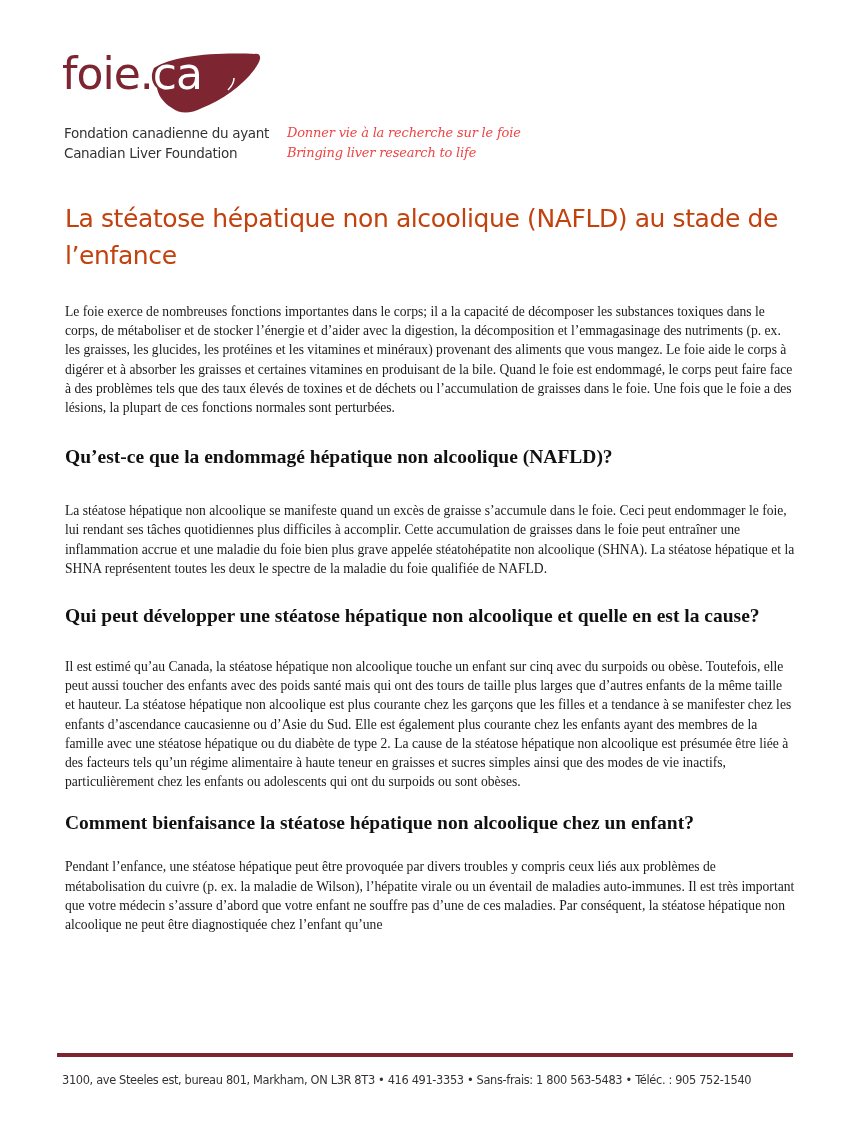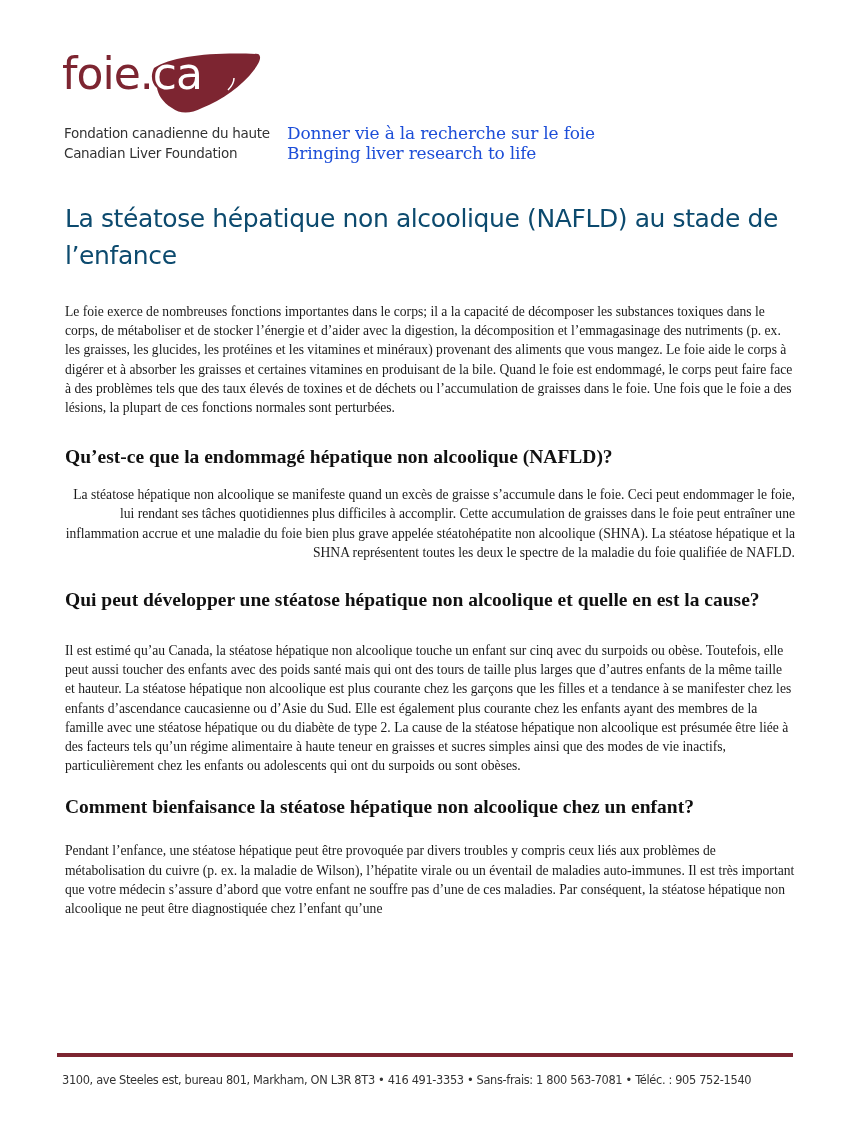--- a/index.html
+++ b/index.html
@@ -5,32 +5,32 @@
   html, body { margin: 0; padding: 0; background: #ffffff; }
   body { width: 854px; height: 1135px; position: relative; overflow: hidden; color: #111; }
   .page { position: absolute; left: 0; top: 0; width: 715px; height: 1135px; }
 
   
   .logo { position: absolute; left: 62px; top: 48px; width: 200px; height: 70px; }
   .logo svg { display: block; }
   .logo-word { position: absolute; left: 0; top: 0; font-family: "DejaVu Sans", sans-serif; font-size: 44px; color: #7d2531; letter-spacing: -1px; line-height: 52px; }
   .logo-word .ca { color: #ffffff; }
   .org-names { position: absolute; left: 64px; top: 123px; font-family: "DejaVu Sans", sans-serif; font-size: 13.5px; color: #333; line-height: 20px; letter-spacing: -0.3px; }
-  .taglines { position: absolute; left: 287px; top: 123px; font-family: "DejaVu Serif", serif; font-size: 17px; color: #1d4ed8; line-height: 20px; letter-spacing: -0.2px; }
+  .taglines { position: absolute; left: 287px; top: 123px; font-family: "DejaVu Serif", serif; font-style: italic; font-size: 13px; color: #ef4444; line-height: 20px; letter-spacing: -0.2px; }
 
   
   .content { position: absolute; left: 65px; top: 200px; width: 730px; }
-  h1 { font-family: "DejaVu Sans", sans-serif; font-weight: normal; font-size: 25px; line-height: 37px; margin: 0; color: #0c4a6e; letter-spacing: -0.4px; }
+  h1 { font-family: "DejaVu Sans", sans-serif; font-weight: normal; font-size: 25px; line-height: 37px; margin: 0; color: #c2410c; letter-spacing: -0.4px; }
   h2 { font-family: "Liberation Serif", serif; font-weight: bold; font-size: 19.5px; line-height: 29px; margin: 0; color: #111; }
   p { font-family: "Liberation Serif", serif; font-size: 13.6px; line-height: 19.2px; margin: 0; color: #1a1a1a; }
 
   .s1-h { margin-top: 22px; }
   .s1-p { margin-top: 28px; }
   .s2-h { margin-top: 25px; }
-  .s2-p { margin-top: 14px; text-align: right; }
+  .s2-p { margin-top: 30px; }
   .s3-h { margin-top: 23px; }
   .s3-p { margin-top: 27px; }
   .s4-h { margin-top: 17px; }
   .s4-p { margin-top: 20px; }
 
   
   .footer-rule { position: absolute; left: 57px; top: 1053px; width: 736px; height: 4px; background: #7d2531; }
   .footer-address { position: absolute; left: 62px; top: 1073px; font-family: "DejaVu Sans", sans-serif; font-size: 11.4px; color: #333; letter-spacing: -0.35px; white-space: nowrap; }
   .footer-charity { position: absolute; left: 62px; top: 1089px; font-family: "DejaVu Sans", sans-serif; font-style: italic; font-size: 11.4px; color: #333; letter-spacing: -0.35px; white-space: nowrap; }
 </style>
@@ -43,21 +43,21 @@
     <svg width="200" height="70" viewBox="0 0 200 70" style="position:absolute;left:0;top:0;">
       <path d="M92 20 C110 8, 150 4, 196 6 C200 8, 198 14, 192 22 C180 38, 160 52, 140 60 C128 66, 118 66, 110 60 C100 54, 96 46, 95 40 C90 36, 88 28, 92 20 Z" fill="#7d2531"></path>
       <path d="M166 42 C170 38, 172 34, 172 30" stroke="#ffffff" stroke-width="1.5" fill="none"></path>
     </svg>
     <div class="logo-word">
       <span>foie.</span><span class="ca">ca</span>
     </div>
   </div>
 
   <div class="org-names">
-    <div>Fondation canadienne du haute</div>
+    <div>Fondation canadienne du ayant</div>
     <div>Canadian Liver Foundation</div>
   </div>
 
   <div class="taglines">
     <div>Donner vie à la recherche sur le foie</div>
     <div>Bringing liver research to life</div>
   </div>
 
   <div class="content">
     <h1>La stéatose hépatique non alcoolique (NAFLD) au stade de l’enfance</h1>
@@ -68,15 +68,15 @@
     <p class="s2-p">La stéatose hépatique non alcoolique se manifeste quand un excès de graisse s’accumule dans le foie. Ceci peut endommager le foie, lui rendant ses tâches quotidiennes plus difficiles à accomplir. Cette accumulation de graisses dans le foie peut entraîner une inflammation accrue et une maladie du foie bien plus grave appelée stéatohépatite non alcoolique (SHNA). La stéatose hépatique et la SHNA représentent toutes les deux le spectre de la maladie du foie qualifiée de NAFLD.</p>
 
     <h2 class="s3-h">Qui peut développer une stéatose hépatique non alcoolique et quelle en est la cause?</h2>
     <p class="s3-p">Il est estimé qu’au Canada, la stéatose hépatique non alcoolique touche un enfant sur cinq avec du surpoids ou obèse. Toutefois, elle peut aussi toucher des enfants avec des poids santé mais qui ont des tours de taille plus larges que d’autres enfants de la même taille et hauteur. La stéatose hépatique non alcoolique est plus courante chez les garçons que les filles et a tendance à se manifester chez les enfants d’ascendance caucasienne ou d’Asie du Sud. Elle est également plus courante chez les enfants ayant des membres de la famille avec une stéatose hépatique ou du diabète de type 2. La cause de la stéatose hépatique non alcoolique est présumée être liée à des facteurs tels qu’un régime alimentaire à haute teneur en graisses et sucres simples ainsi que des modes de vie inactifs, particulièrement chez les enfants ou adolescents qui ont du surpoids ou sont obèses.</p>
 
     <h2 class="s4-h">Comment bienfaisance la stéatose hépatique non alcoolique chez un enfant?</h2>
     <p class="s4-p">Pendant l’enfance, une stéatose hépatique peut être provoquée par divers troubles y compris ceux liés aux problèmes de métabolisation du cuivre (p. ex. la maladie de Wilson), l’hépatite virale ou un éventail de maladies auto-immunes. Il est très important que votre médecin s’assure d’abord que votre enfant ne souffre pas d’une de ces maladies. Par conséquent, la stéatose hépatique non alcoolique ne peut être diagnostiquée chez l’enfant qu’une</p>
   </div>
 
   <div class="footer-rule"></div>
-  <div class="footer-address">3100, ave Steeles est, bureau  801, Markham, ON  L3R 8T3 • 416 491-3353 • Sans-frais: 1 800 563-7081 • Téléc. : 905 752-1540</div>
+  <div class="footer-address">3100, ave Steeles est, bureau  801, Markham, ON  L3R 8T3 • 416 491-3353 • Sans-frais: 1 800 563-5483 • Téléc. : 905 752-1540</div>
 
 </div>
 
 </body></html>

